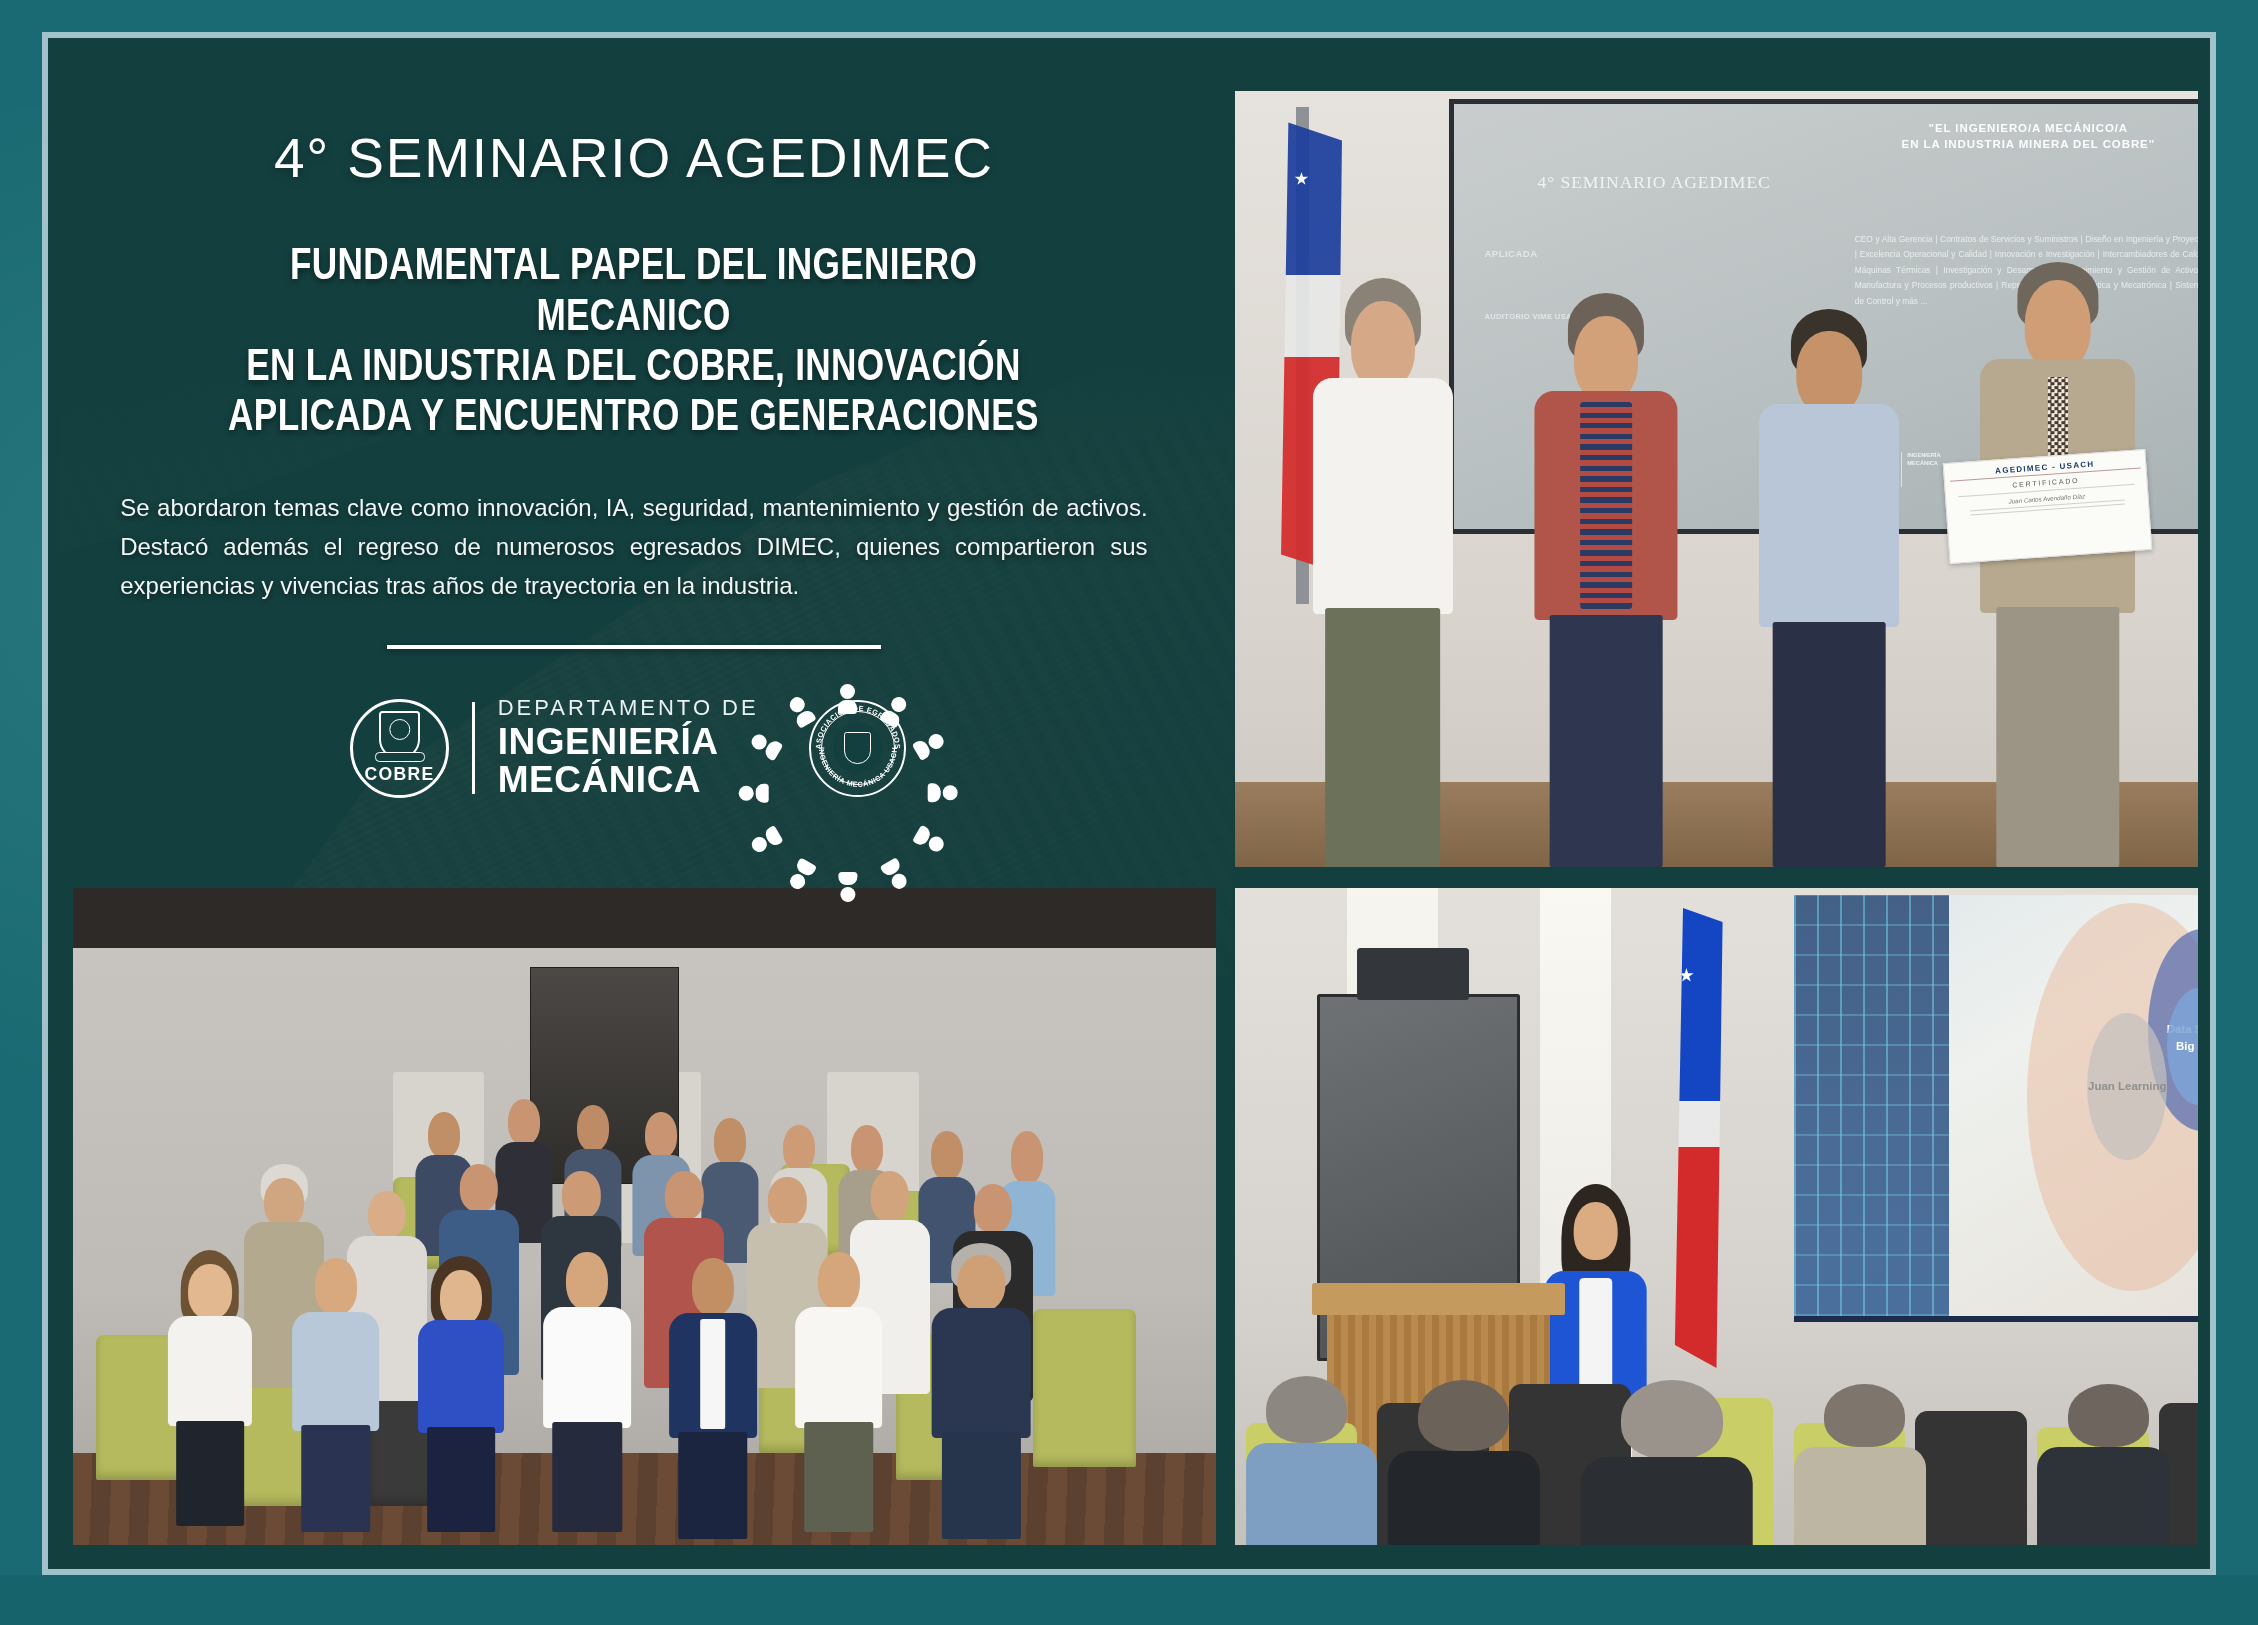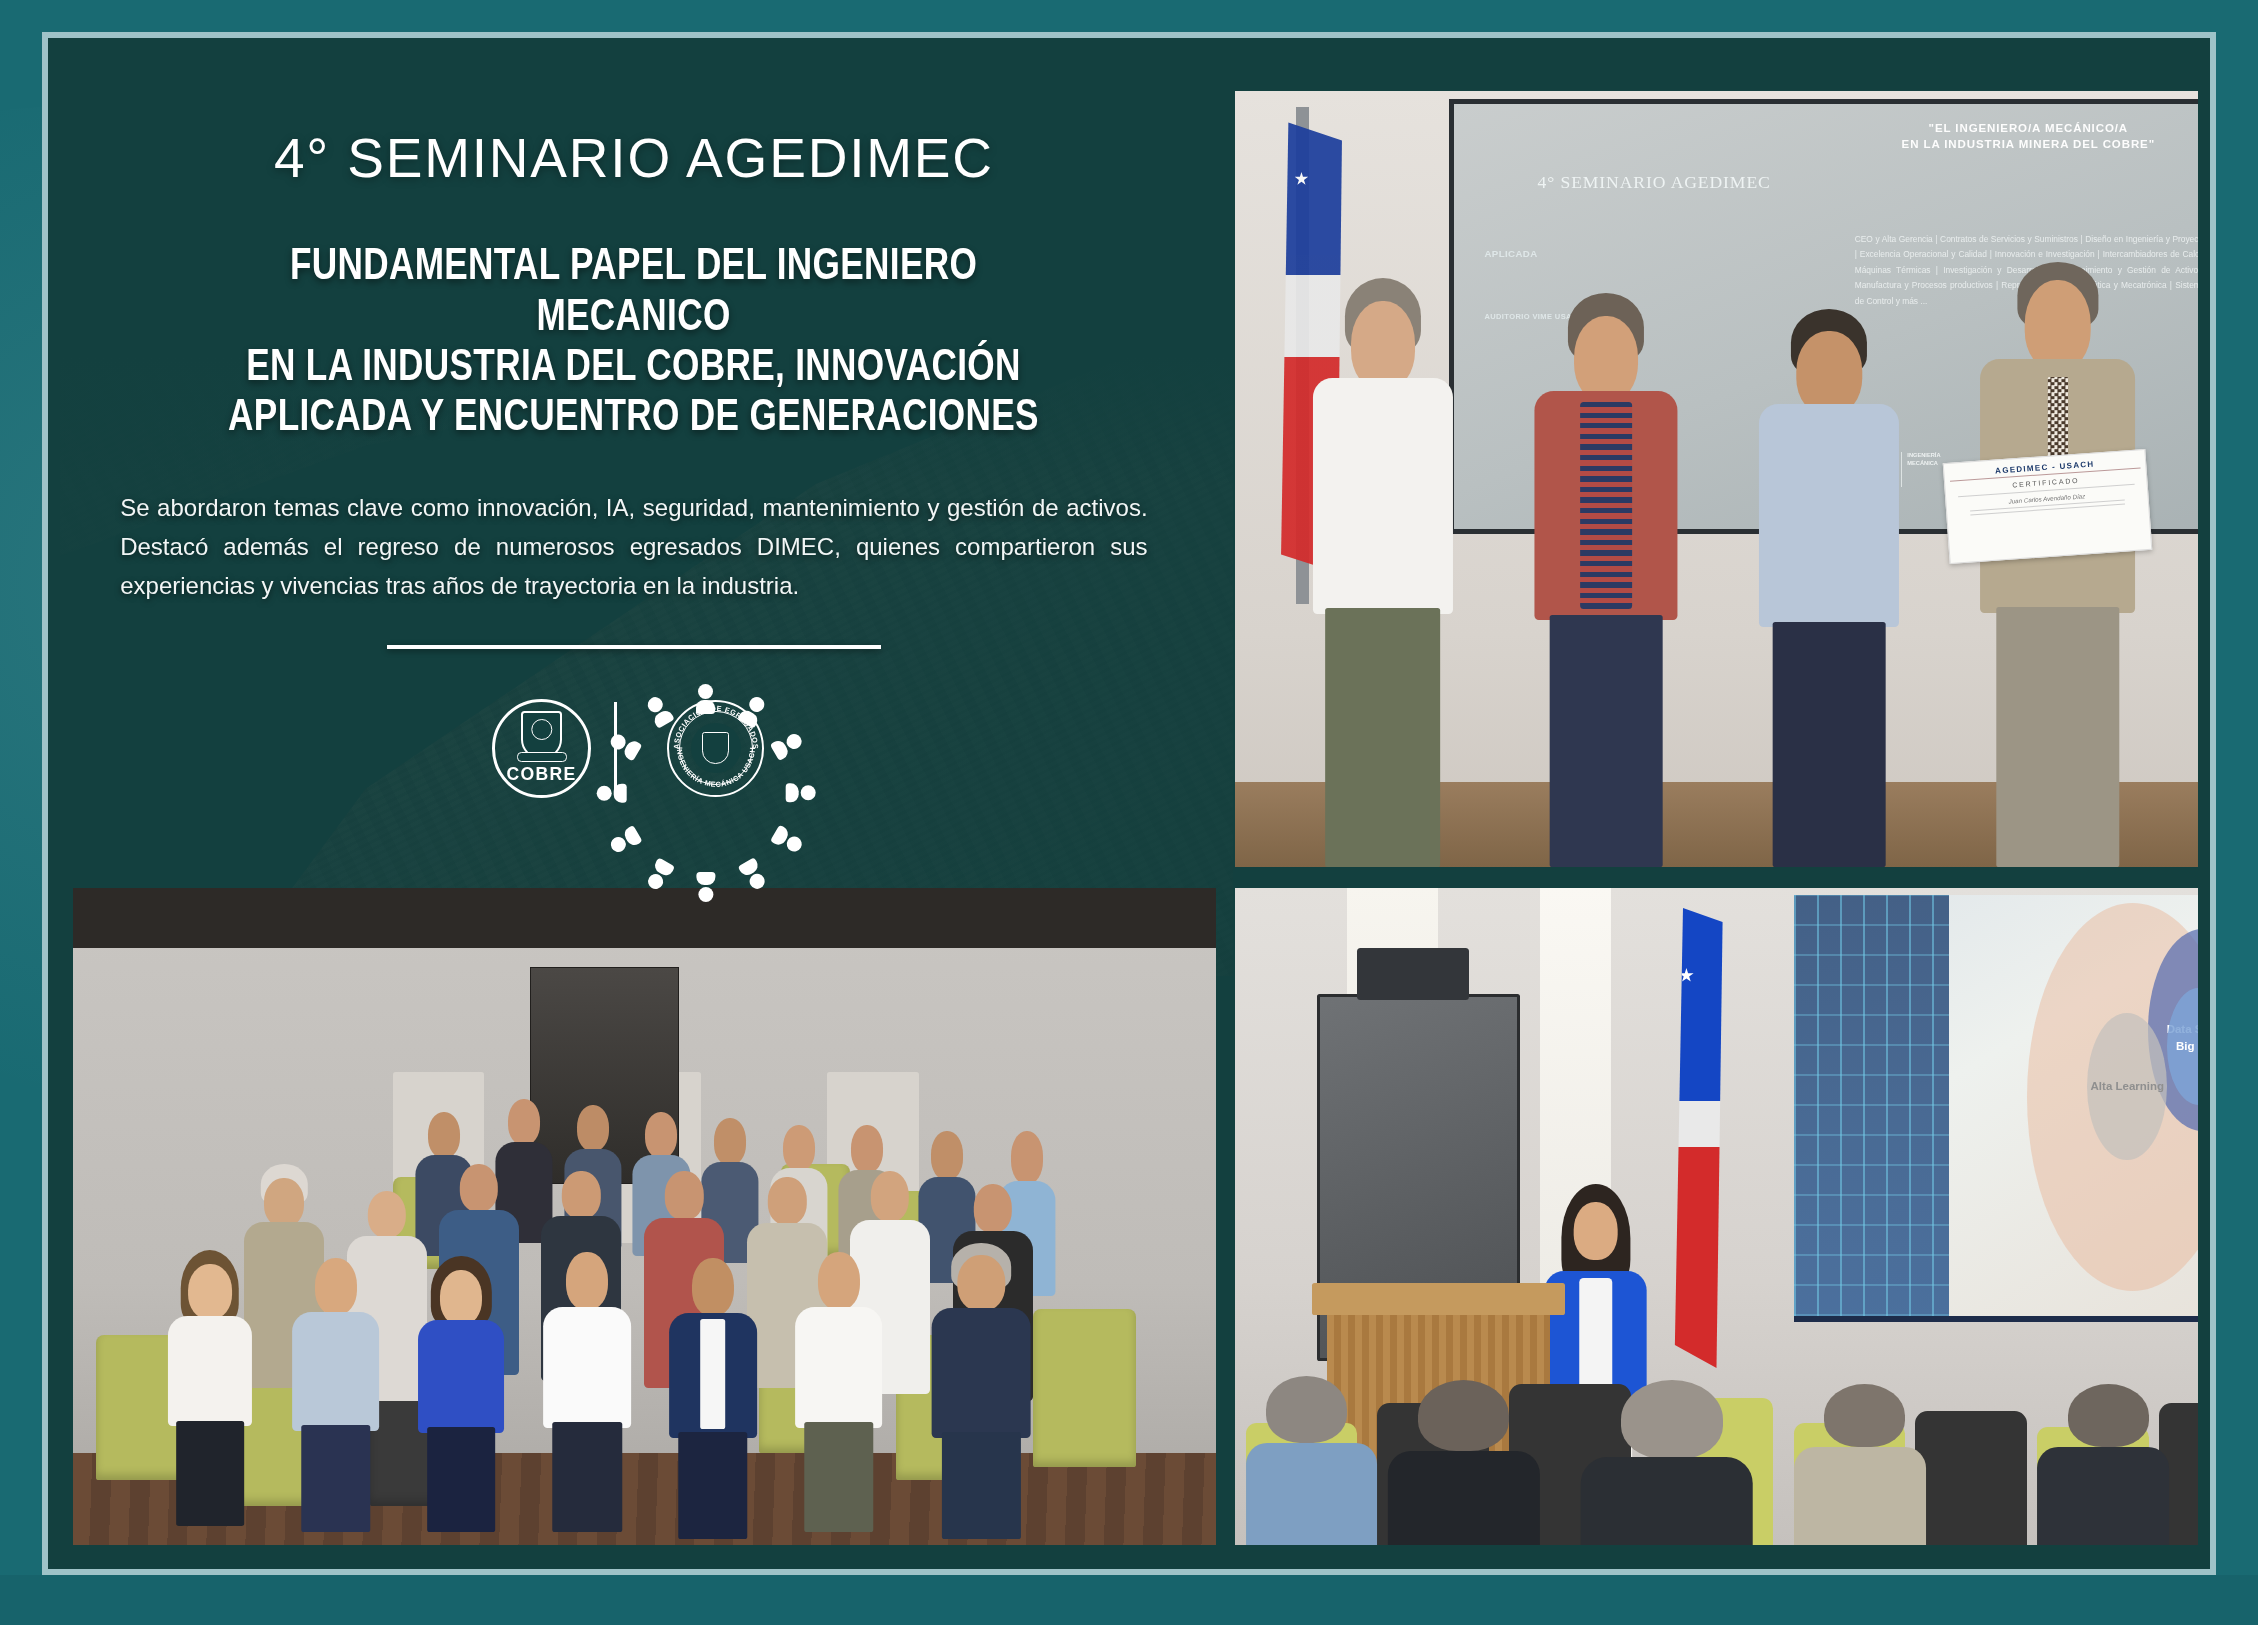--- a/index.html
+++ b/index.html
@@ -316,20 +316,25 @@
         <div class="rule"></div>
 
         <div class="logos">
 
           <div class="usach-logo">
             <div class="usach-seal">
               <div class="usach-shield"></div>
               <div class="usach-word">COBRE</div>
             </div>
             <div class="divider-v"></div>
+            <div class="dept-text">
+              <div class="dept-small">DEPARTAMENTO DE</div>
+              <div class="dept-big">INGENIERÍA</div>
+              <div class="dept-big">MECÁNICA</div>
+            </div>
           </div>
 
           <div class="agedimec-seal" id="agedimec">
             <div class="ring"></div>
             <div class="ring2"></div>
             <div class="core">
                 <div class="sh"></div>
               </div>
           <div class="pers" style="left: 50px; top: -4.4px; transform: rotate(0deg);">
                 <div class="h"></div>
@@ -593,21 +598,21 @@
         <div class="tk-win2"></div>
         <div class="tk-board"></div>
         <div class="tk-proj"></div>
 
         <div class="tk-screen">
           <div class="circuit"></div>
           <div class="venn">
             <div class="vc ai"></div>
             <div class="vc ds">Data Science</div>
             <div class="vc bd">Big Data</div>
-            <div class="vc dl" style="color:#8f8f8f">Alta Learning</div>
+            <div class="vc dl" style="color:#8f8f8f">Juan Learning</div>
           </div>
         </div>
 
         <div class="tk-flag">
             <div class="st"></div>
           </div>
 
         <div class="person" style="left:30%;bottom:0;width:11%;height:55%;">
           <div class="hair" style="top:0;width:62%;height:30%;background:#2d2520;"></div>
           <div class="head" style="top:5%;width:40%;height:16%;background:#dbab82;"></div>

